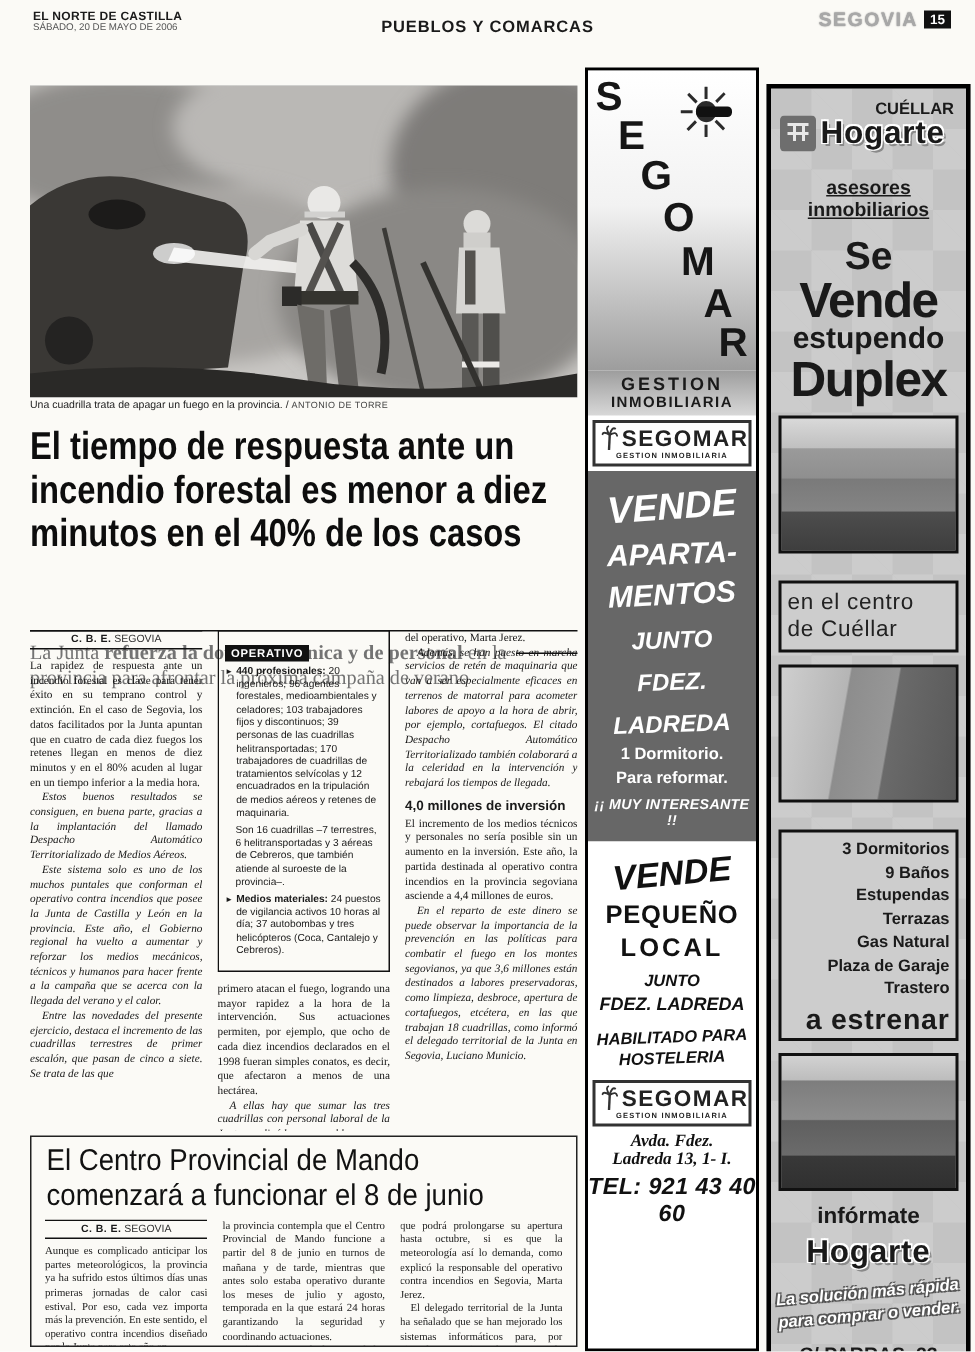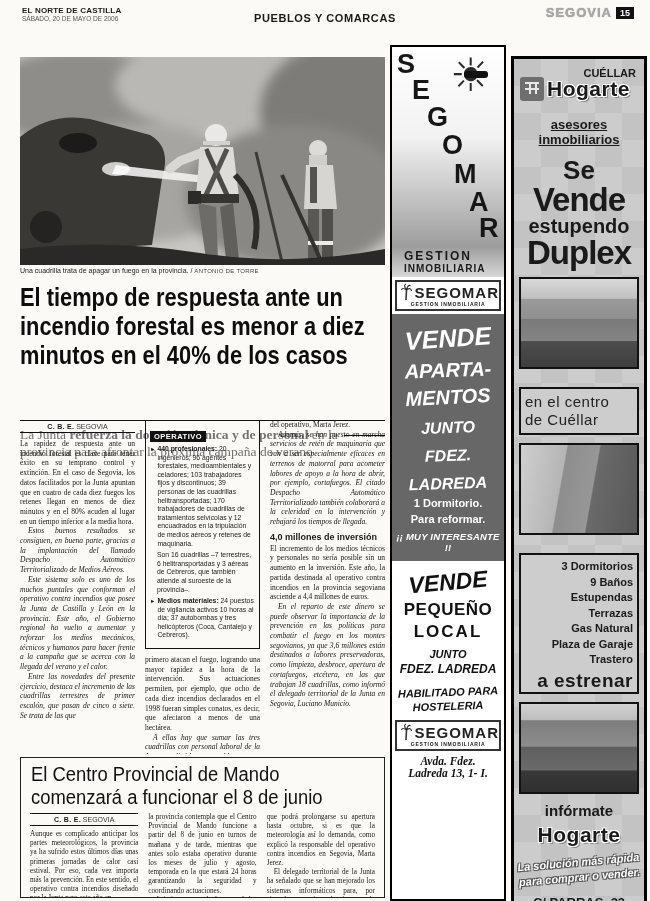--- a/index.html
+++ b/index.html
@@ -57,21 +57,21 @@
   .s2-col p + p{text-indent:7px;}
   .s2-col .byline{margin-bottom:4px;}
   
   .segomar{position:absolute;left:390px;top:45px;width:112px;height:852px;border:2px solid #000;
            background:#fff;overflow:hidden;}
   .sg-top{position:relative;height:200px;background:linear-gradient(180deg,#ffffff 0%,#f2f2f2 45%,#9d9d9d 100%);}
   .sg-letter{position:absolute;font-weight:bold;font-size:27px;color:#161616;}
   .sg-sun{position:absolute;right:2px;top:2px;width:52px;height:52px;}
   .sg-sun .sunchar{font-size:46px;color:#2b2b2b;line-height:52px;}
   .sg-sun .shades{position:absolute;left:14px;top:22px;width:24px;height:7px;background:#111;border-radius:3px;}
-  .sg-gestion{background:linear-gradient(180deg,#9d9d9d,#d8d8d8);text-align:left;padding:2px 12px 3px;}
+  .sg-gestion{background:linear-gradient(180deg,#9d9d9d,#d8d8d8);text-align:center;padding:2px 12px 3px;}
   .sg-gestion .g1{font-size:12px;font-weight:bold;letter-spacing:2px;}
   .sg-gestion .g2{font-size:10px;font-weight:bold;letter-spacing:1px;}
   .sg-logo{border:2px solid #333;margin:3px 3px;background:#fff;text-align:center;padding:1px 0 2px;position:relative;}
   .sg-logo .lg-row{display:flex;align-items:center;justify-content:flex-end;gap:2px;}
   .sg-logo .lg-name{font-size:15px;letter-spacing:1px;color:#222;font-weight:bold;}
   .sg-logo .lg-sub{font-size:5px;font-weight:bold;letter-spacing:.8px;color:#222;}
   .sg-dark{background:#676767;color:#fff;text-align:center;padding:10px 2px 8px;}
   .sg-dark .v1{font-size:25px;font-weight:bold;font-style:italic;transform:rotate(-4deg);}
   .sg-dark .v2{font-size:20px;font-weight:bold;font-style:italic;transform:rotate(-2deg);margin-top:6px;}
   .sg-dark .v3{font-size:20px;font-weight:bold;font-style:italic;transform:rotate(-3deg);margin-top:4px;}
@@ -315,20 +315,21 @@
           <svg width="11" height="18" viewBox="0 0 11 18">
             <path d="M5.5 7 L5 17" stroke="#333" stroke-width="1.6" fill="none"></path>
             <path d="M5.5 7 Q1 4 0.5 7 M5.5 7 Q2 2 5 1 M5.5 7 Q7 1 9.5 3 M5.5 7 Q10 4 10.5 8" stroke="#333" stroke-width="1.2" fill="none"></path>
           </svg>
           <span class="lg-name">SEGOMAR</span>
         </div>
         <div class="lg-sub">GESTION INMOBILIARIA</div>
       </div>
       <div class="sg-addr">Avda. Fdez.</div>
       <div class="sg-addr" style="margin-top:0">Ladreda 13, 1- I.</div>
+      <div class="sg-tel">TEL: 921 43 40 60</div>
     </div>
   </div>
 
   <div class="hogarte">
     <div class="hg-head">
       <div class="hg-town">CUÉLLAR</div>
       <div class="hg-logo-row">
         <span class="hg-bldg"></span>
         <span class="hg-brand">Hogarte</span>
       </div>

